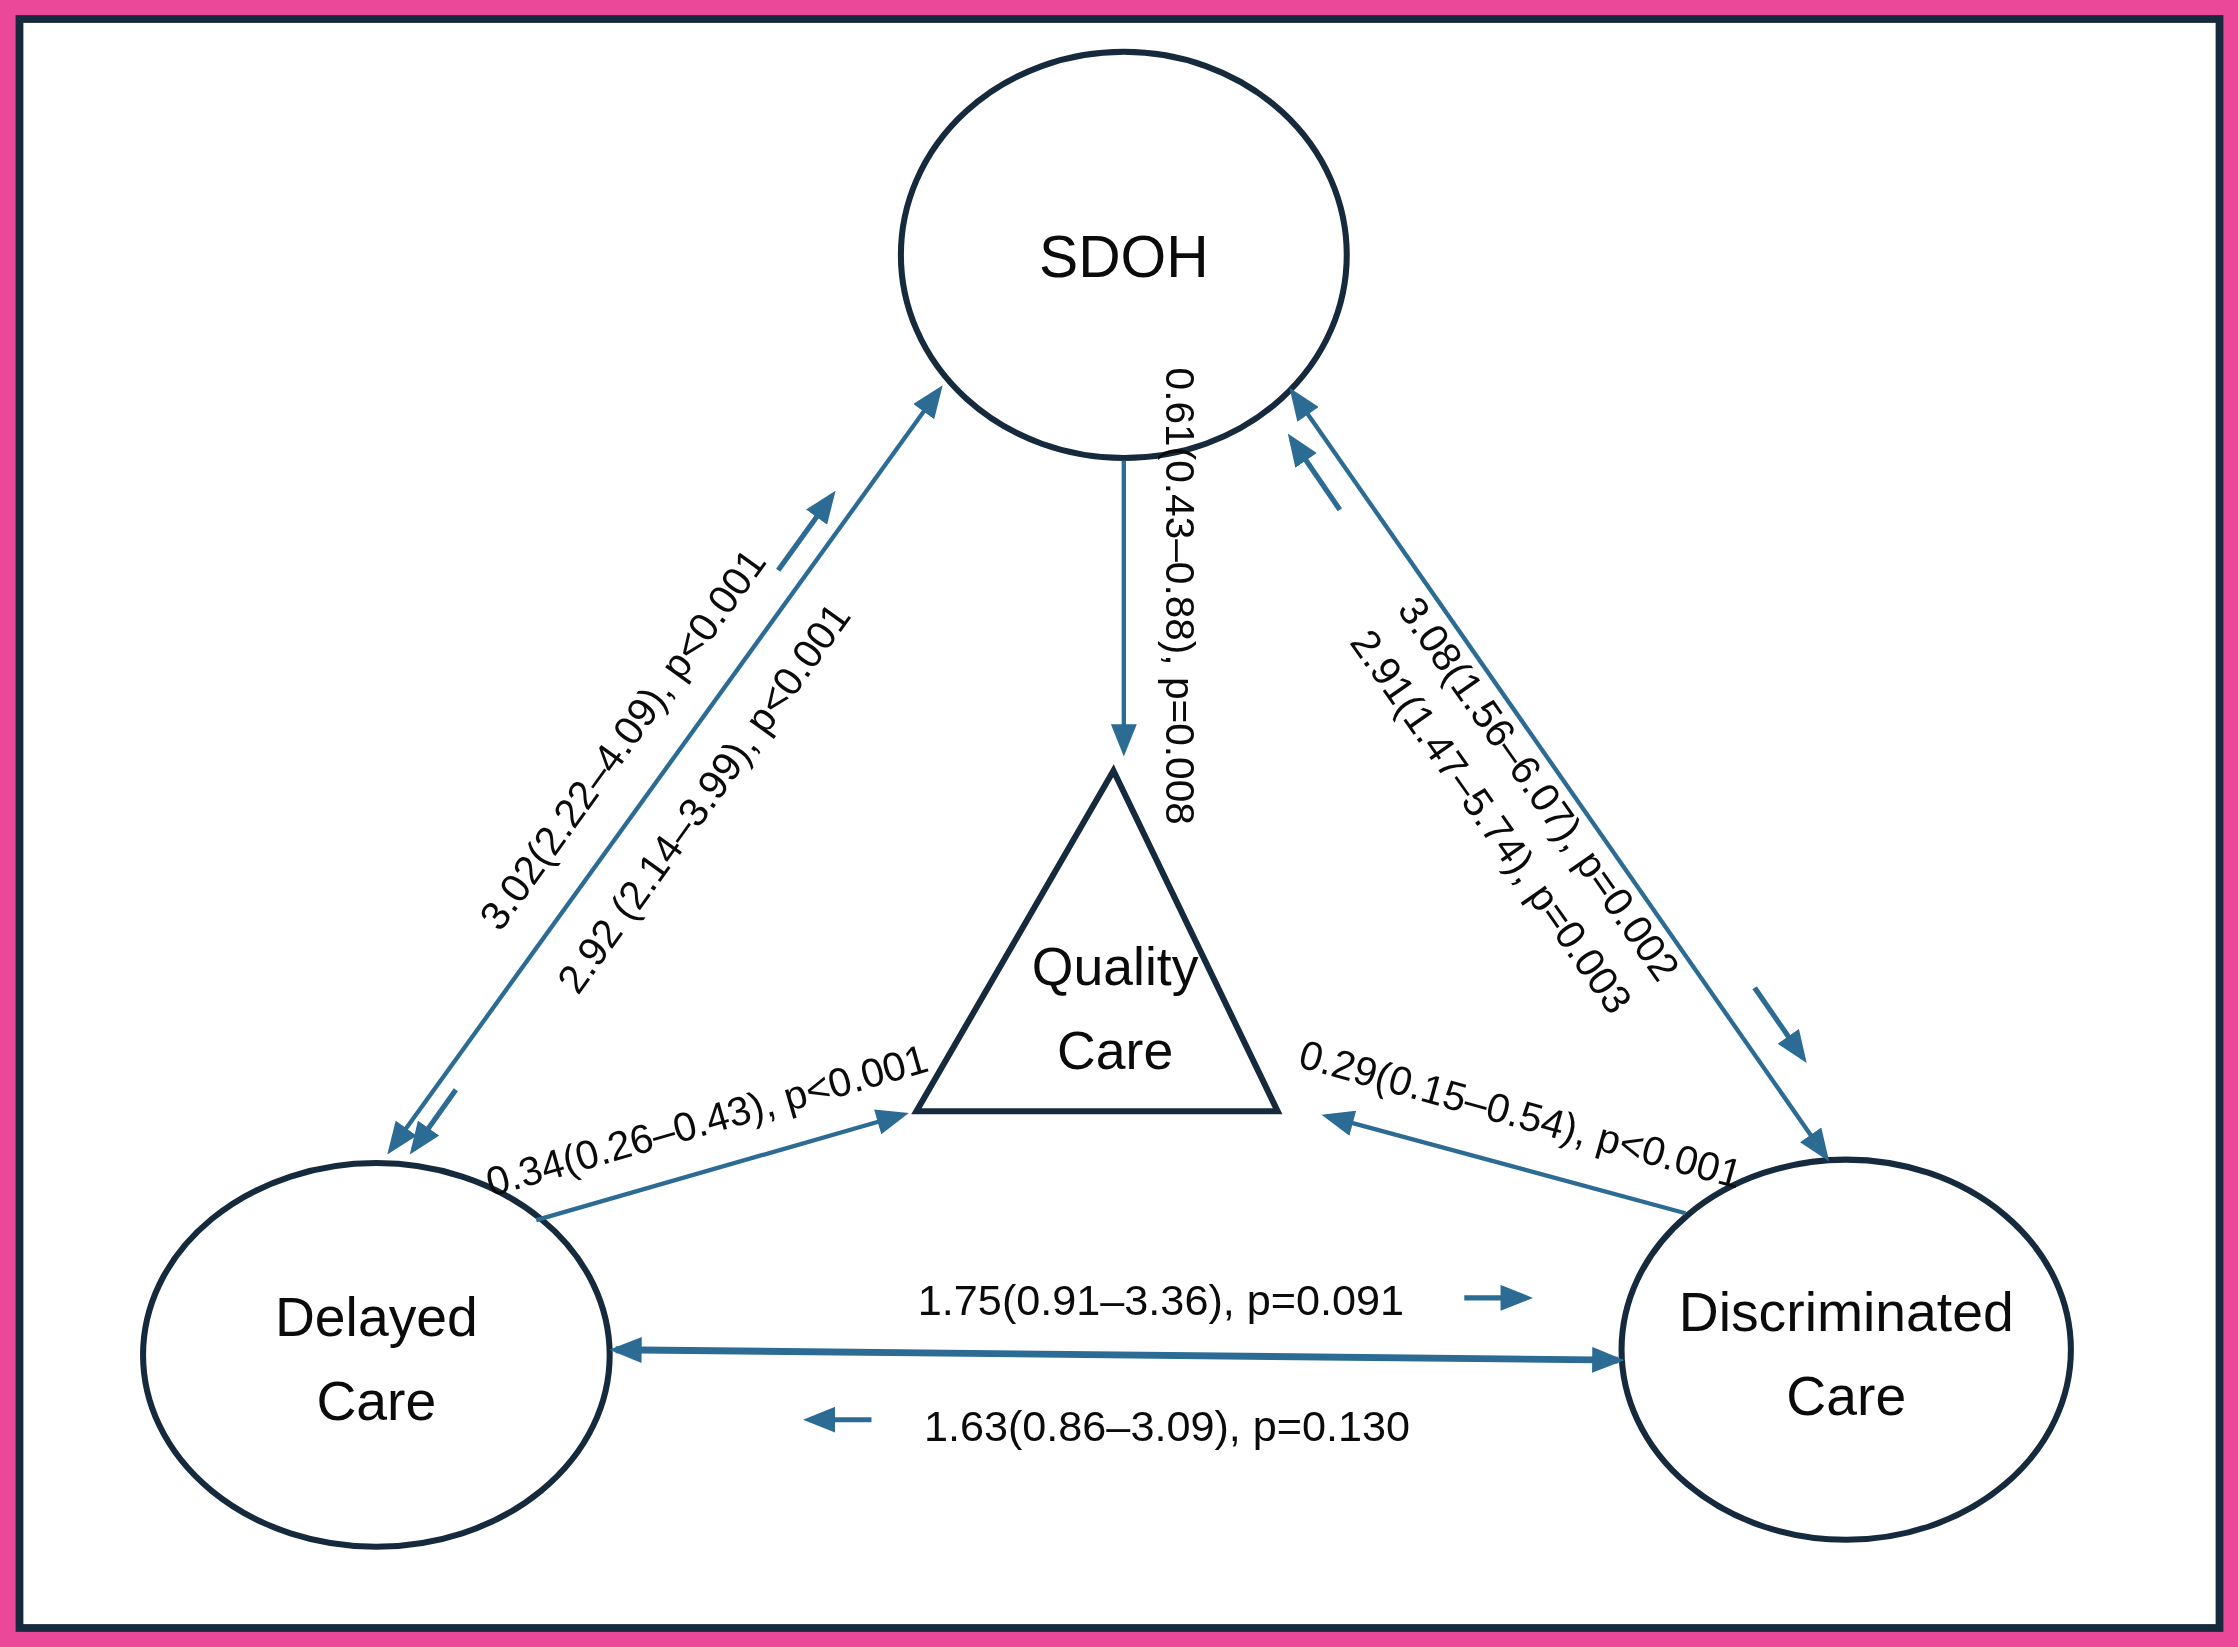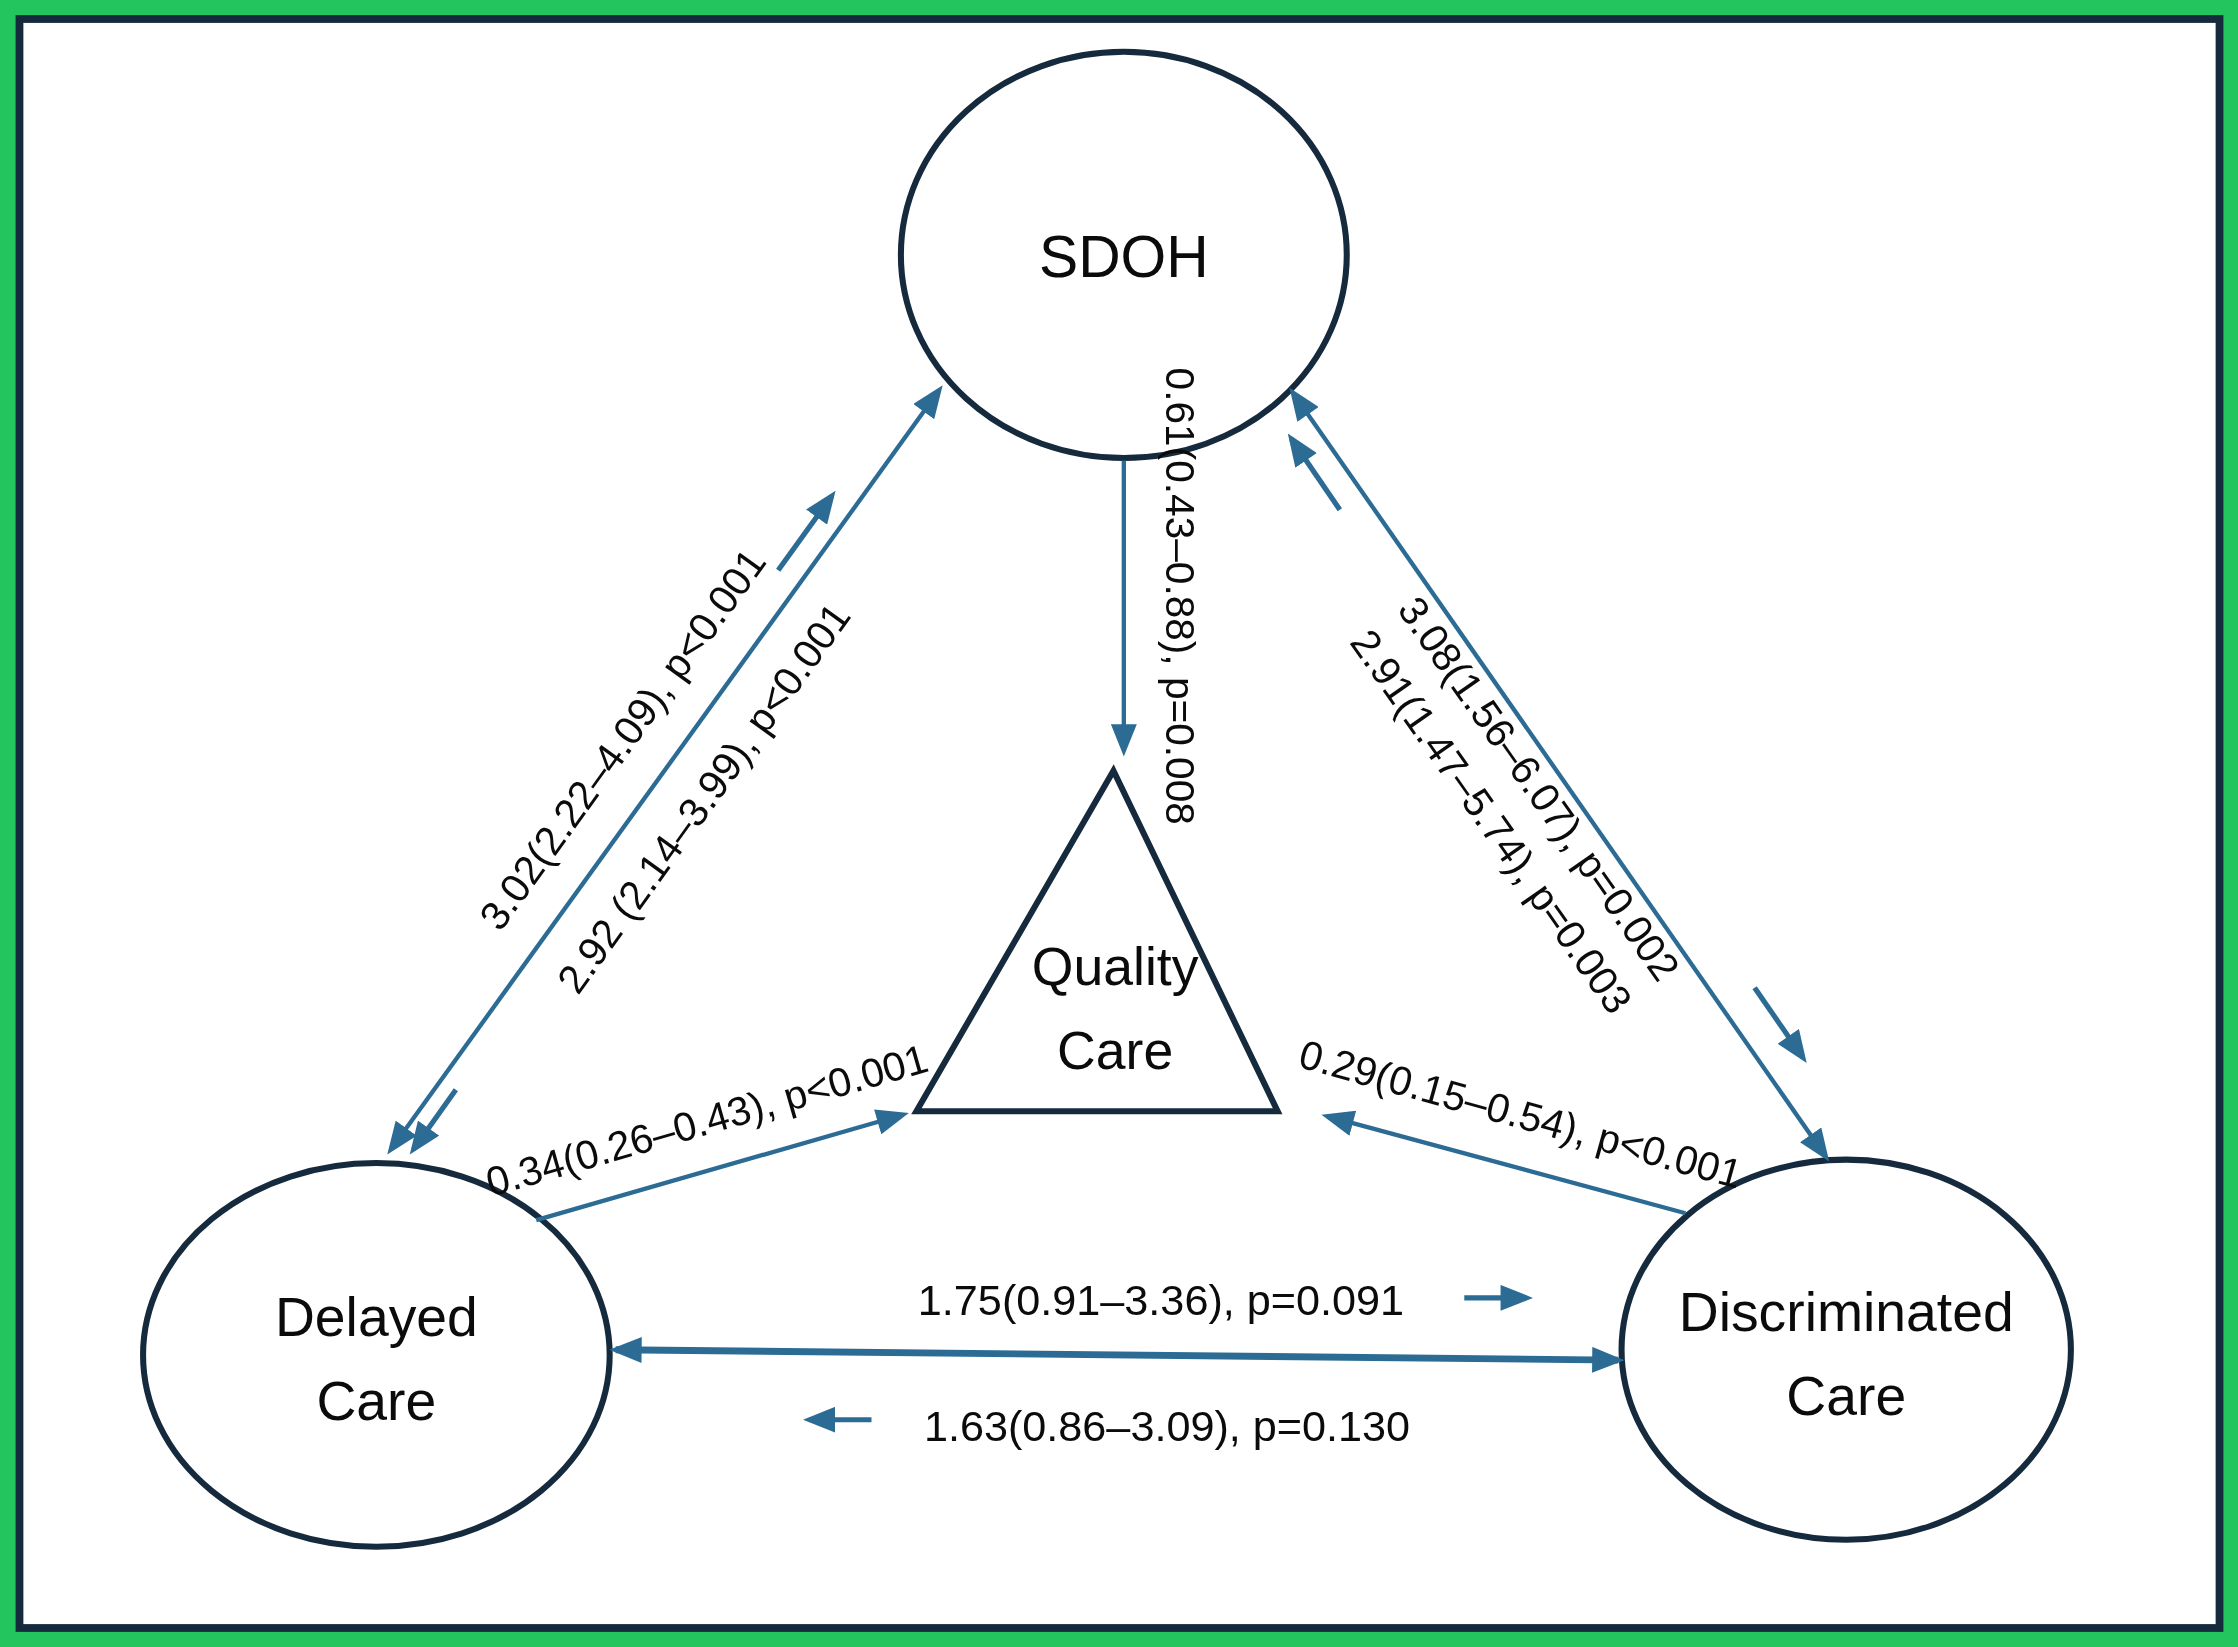--- a/index.html
+++ b/index.html
@@ -1,16 +1,16 @@
 <!DOCTYPE html>
 <html style="font-size:14px"><head>
 <meta charset="utf-8">
 <style>
   html,body{margin:0;padding:0;background:#ffffff;}
-  .stage{width:2239px;height:1647px;position:relative;background:#22c55e;}
+  .stage{width:2239px;height:1647px;position:relative;background:#ec4899;}
   svg{display:block;}
   text{font-family:"Liberation Sans", sans-serif;fill:#0b0b0b;}
   .node-label{font-size:64px;text-anchor:middle;}
   .node-label-big{font-size:68px;text-anchor:middle;}
   .tri-label{font-size:62px;text-anchor:middle;}
   .edge-label{font-size:47px;text-anchor:middle;}
   .edge-label-h{font-size:50px;text-anchor:middle;}
   .shape{fill:#ffffff;stroke:#152a3c;stroke-width:7px;}
   .edge{stroke:#2b6b94;fill:none;}
   .edge-thin{stroke-width:5px;}

